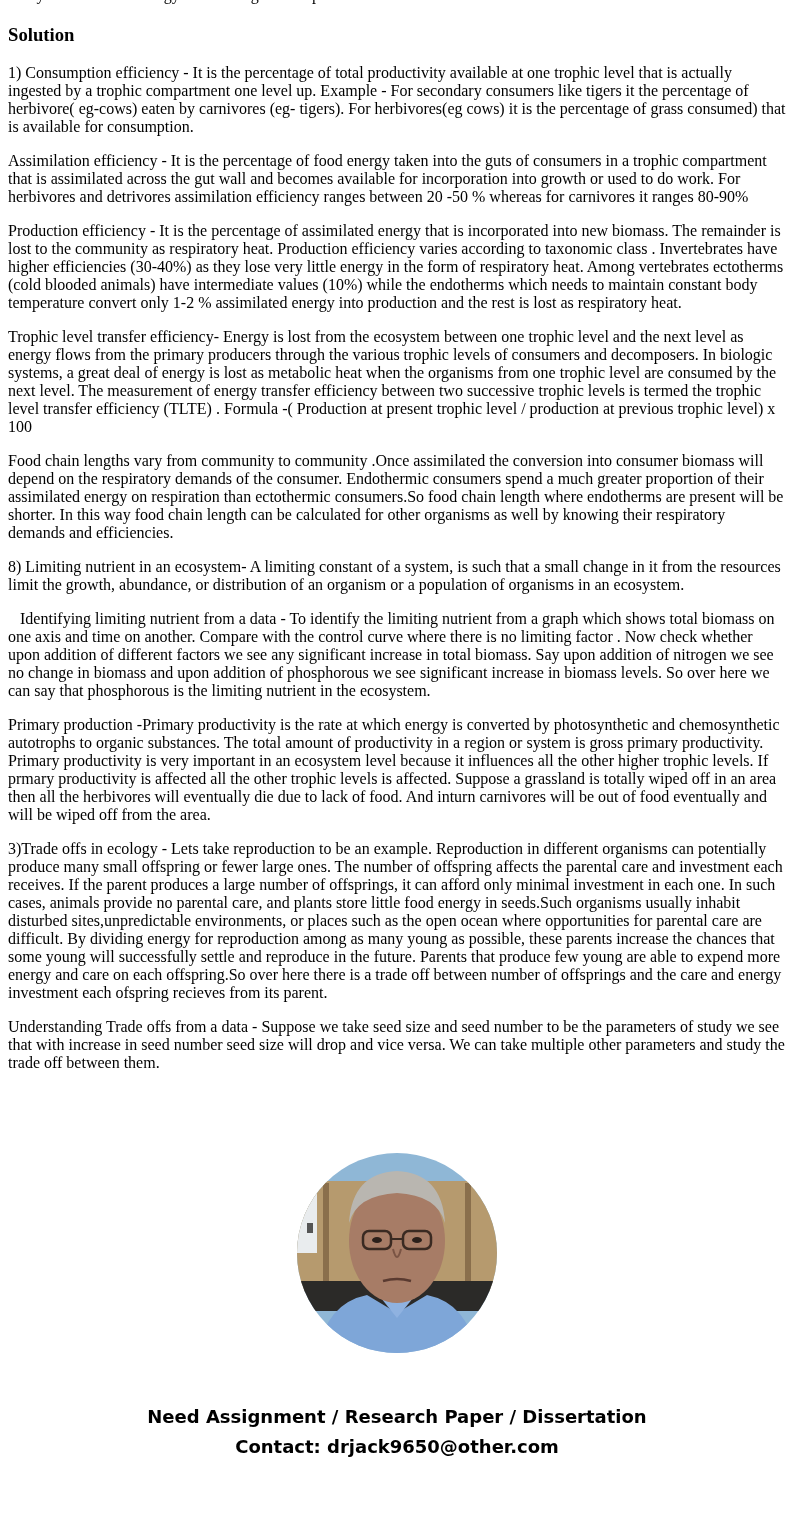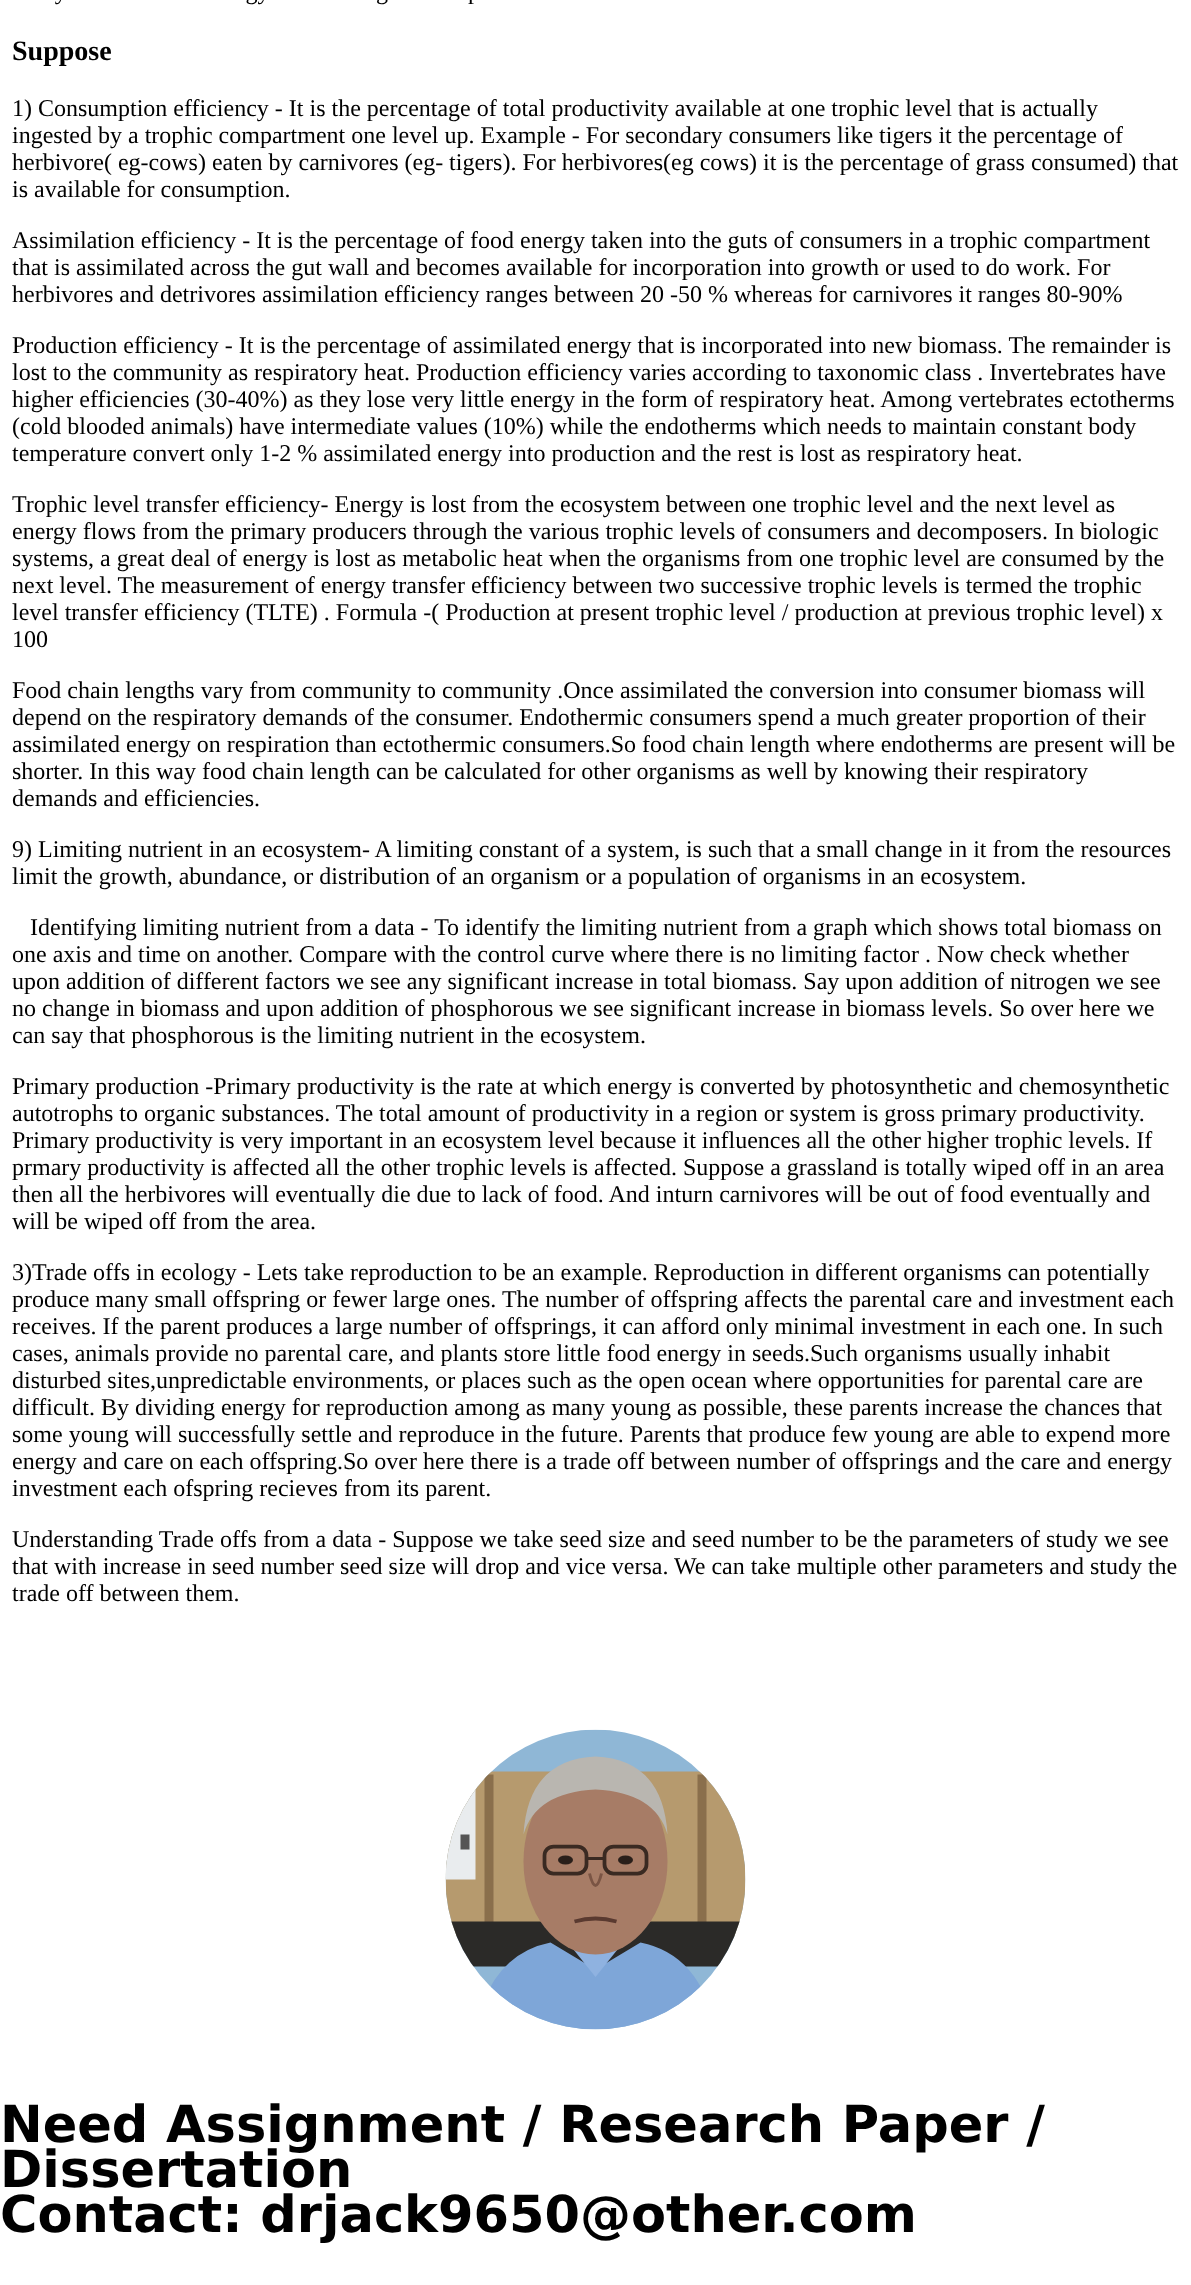--- a/index.html
+++ b/index.html
@@ -42,45 +42,45 @@
       width: 200px;
       height: 200px;
       border-radius: 50%;
       overflow: hidden;
     }
     .footer-cta {
       position: absolute;
       top: 1402px;
       left: 0;
       width: 794px;
-      text-align: left;
+      text-align: center;
       font-family: "DejaVu Sans", sans-serif;
       font-weight: bold;
-      font-size: 34px;
+      font-size: 18px;
       line-height: 30px;
       color: #000;
     }
   </style>
 </head>
 <body>
 
 <div class="content">
   <div class="cutoff-line">
     <span>ecosystem data and energy flow through the trophic levels.</span>
   </div>
 
-  <h3 class="solution-title">Suppose</h3>
+  <h3 class="solution-title">Solution</h3>
 
   <div id="sections">
       <p><b>1) Consumption efficiency - </b><span>It is the percentage of total productivity available at one trophic level that is actually ingested by a trophic compartment one level up. Example - For secondary consumers like tigers it the percentage of herbivore( eg-cows) eaten by carnivores (eg- tigers). For herbivores(eg cows) it is the percentage of grass consumed) that is available for consumption.</span></p>
       <p><b>Assimilation efficiency - </b><span>It is the </span><b>percentage of food energy taken into the guts of consumers in a trophic compartment that is assimilated across the gut wall and becomes available for incorporation into growth or used to do work.</b><span> For herbivores and detrivores assimilation efficiency ranges between 20 -50 % whereas for carnivores it ranges 80-90%</span></p>
       <p><b>Production efficiency - </b><span>It is the </span><b>percentage of assimilated energy that is incorporated into new biomass</b><span>. The remainder is lost to the community as respiratory heat. Production efficiency varies according to taxonomic class . Invertebrates have higher efficiencies (30-40%) as they lose very little energy in the form of respiratory heat. Among vertebrates ectotherms (cold blooded animals) have intermediate values (10%) while the endotherms which needs to maintain constant body temperature convert only 1-2 % assimilated energy into production and the rest is lost as respiratory heat.</span></p>
       <p><b>Trophic level transfer efficiency-</b><span> Energy is lost from the ecosystem between one trophic level and the next level as energy flows from the primary producers through the various trophic levels of consumers and decomposers. In biologic systems, a great deal of energy is lost as metabolic heat when the organisms from one trophic level are consumed by the next level. The measurement of energy transfer efficiency between two successive trophic levels is termed the </span><b>trophic level transfer efficiency (TLTE)</b><span> . Formula -( Production at present trophic level / production at previous trophic level) x 100</span></p>
       <p><b>Food chain lengths</b><span> vary from community to community .Once assimilated the conversion into consumer biomass will depend on the respiratory demands of the consumer. Endothermic consumers spend a </span><b>much greater proportion</b><span> of their assimilated energy on respiration than ectothermic consumers.So food chain length where endotherms are present will be shorter. In this way food chain length can be calculated for other organisms as well by knowing their respiratory demands and efficiencies.</span></p>
-      <p><b>9) Limiting nutrient in an ecosystem-</b><span> A limiting constant of a system, is such that a small change in it from the resources limit the growth, abundance, or distribution of an organism or a population of organisms in an ecosystem.</span></p>
+      <p><b>8) Limiting nutrient in an ecosystem-</b><span> A limiting constant of a system, is such that a small change in it from the resources limit the growth, abundance, or distribution of an organism or a population of organisms in an ecosystem.</span></p>
       <p><span class="indent-spaces">   </span><b>Identifying limiting nutrient from a data - </b><span>To identify the limiting nutrient from a graph which shows total biomass on one axis and time on another. Compare with the control curve where there is no limiting factor . Now check whether upon addition of different factors we see any significant increase in total biomass. Say upon addition of nitrogen we see no change in biomass and upon addition of phosphorous we see significant increase in biomass levels. So over here we can say that phosphorous is the limiting nutrient in the ecosystem.</span></p>
       <p><b>Primary production -</b><span>Primary productivity is the rate at which energy is converted by photosynthetic and chemosynthetic autotrophs to organic substances. The total amount of productivity in a region or system is gross primary productivity. Primary productivity is very important in an ecosystem level because it influences all the other higher trophic levels. If prmary productivity is affected all the other trophic levels is affected. Suppose a grassland is totally wiped off in an area then all the herbivores will eventually die due to lack of food. And inturn carnivores will be out of food eventually and will be wiped off from the area.</span></p>
       <p><b>3)Trade offs in ecology - </b><span>Lets take reproduction to be an example. Reproduction in different organisms can </span><b>potentially produce many small offspring or fewer large ones</b><span>. The number of offspring affects the parental care and investment each receives. If the parent produces a large number of offsprings, it can afford only minimal investment in each one. In such cases, animals provide no parental care, and plants store little food energy in seeds.Such organisms usually inhabit disturbed sites,unpredictable environments, or places such as the open ocean where opportunities for parental care are difficult. By dividing energy for reproduction among as many young as possible, these parents increase the chances that some young will successfully settle and reproduce in the future. Parents that produce few young are able to expend more energy and care on each offspring.</span><b>So over here there is a trade off between number of offsprings and the care and energy investment each ofspring recieves from its parent.</b></p>
       <p><b>Understanding Trade offs from a data - </b><span>Suppose we take seed size and seed number to be the parameters of study we see that with increase in seed number seed size will drop and vice versa. We can take multiple other parameters and study the trade off between them.</span></p>
     </div>
 </div>
 
 <div class="author-wrap">
   <svg width="200" height="200" viewBox="0 0 200 200">
     <rect x="0" y="0" width="200" height="200" fill="#8fb7d6"></rect>

